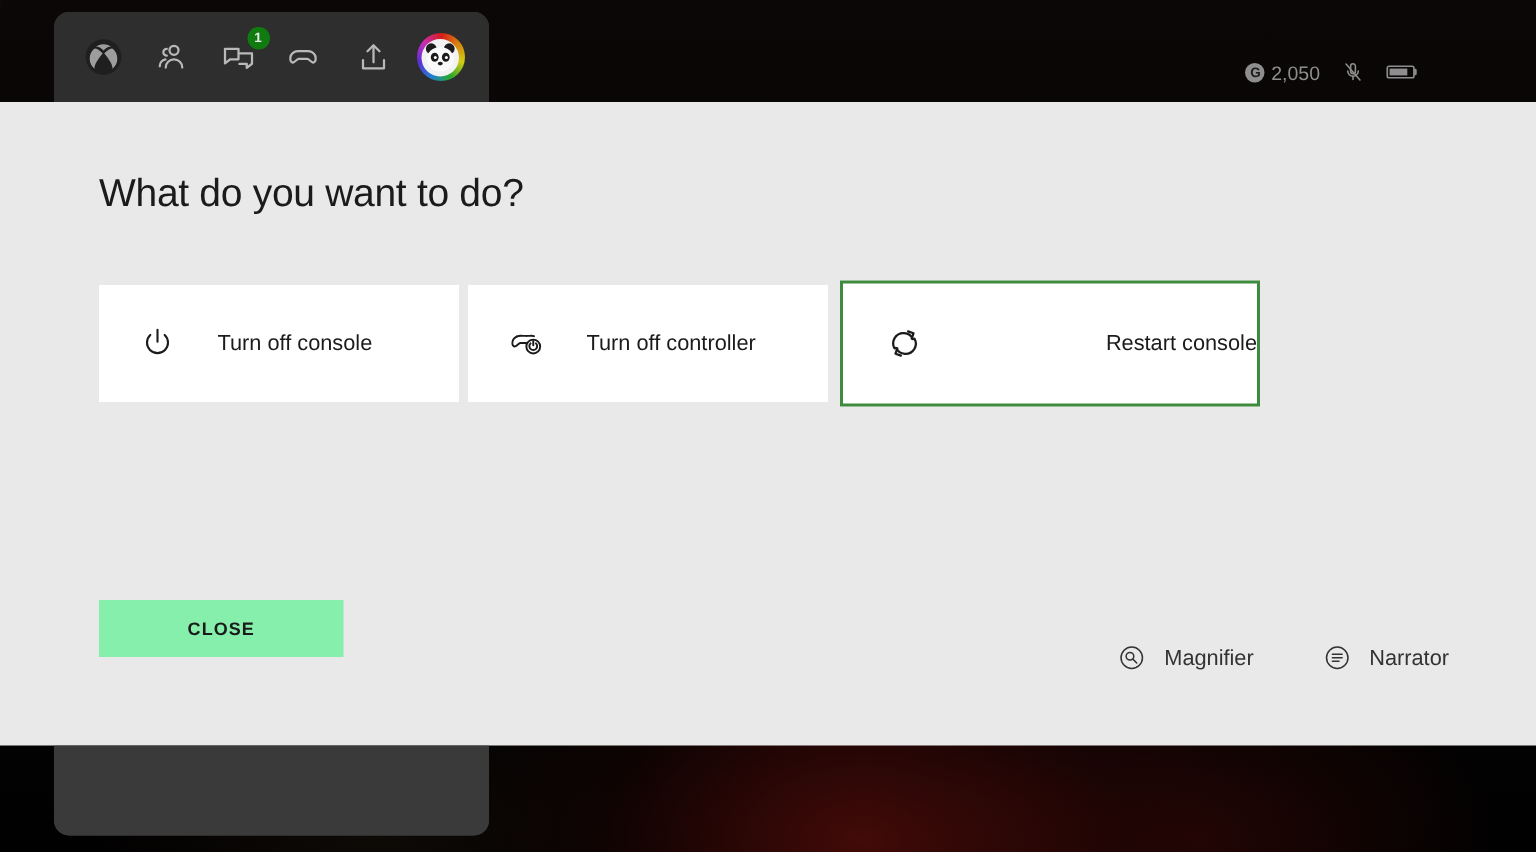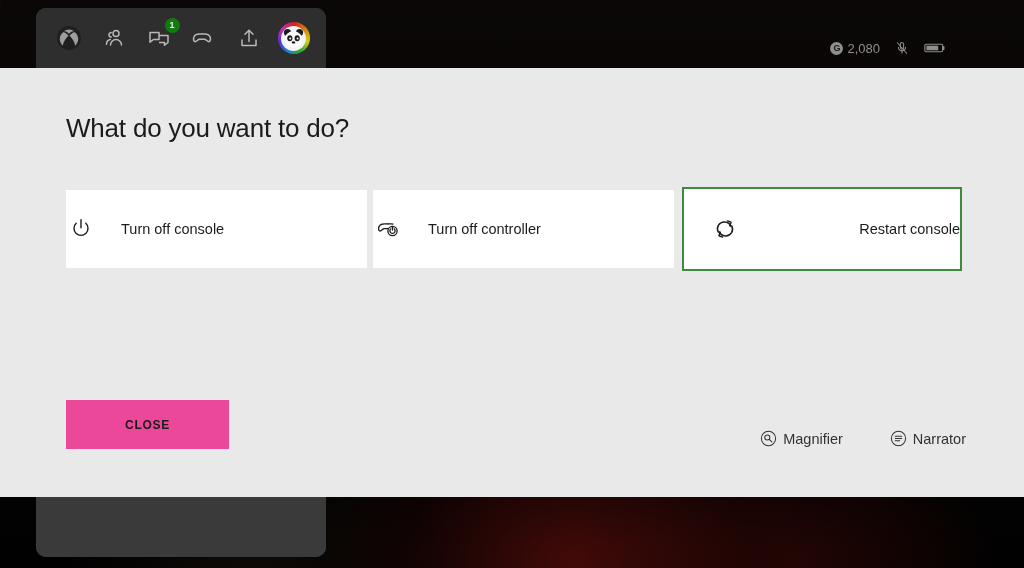--- a/index.html
+++ b/index.html
@@ -130,25 +130,26 @@
 
   
   .options {
     position:absolute;
     left:66px; top:122px;
     display:flex;
     gap:6px;
   }
   .option-card {
     position:relative;
-    width:301px; height:78px;
+    width:240px; height:78px;
     background:#ffffff;
     border:2px solid transparent;
     display:flex;
     align-items:center;
+    padding-left:24px;
     gap:27px;
   }
   .option-card.focused {
     border-color:#3e8a3e;
     width:280px;
     height:84px;
     margin-top:-3px;
     margin-left:2px;
     padding-left:28px;
     justify-content:space-between;
@@ -161,41 +162,41 @@
   }
   .option-label {
     font-size:14.5px;
     color:#1b1b1b;
   }
 
   
   .close-button {
     position:absolute;
     left:66px; top:332px;
-    width:163px; height:49px;
-    background:#ec4899;
+    width:163px; height:38px;
+    background:#86efac;
     border:none;
     font-family:"Liberation Sans", sans-serif;
     font-size:12px;
     font-weight:bold;
     letter-spacing:0.7px;
     color:#1b1b1b;
     cursor:pointer;
   }
 
   
   .access-row {
     position:absolute;
     right:58px; top:362px;
     display:flex;
     align-items:center;
     gap:47px;
   }
   .access-item {
-    display:flex; align-items:center; gap:6px;
+    display:flex; align-items:center; gap:13px;
     font-size:14.5px;
     color:#333333;
     cursor:pointer;
     justify-content:flex-end;
   }
   .access-ico { width:17px; height:17px; display:flex; color:#333; }
 
   
   .guide-bottom {
     position:absolute;
@@ -271,21 +272,21 @@
           </svg>
         </div>
       </div>
     </div>
 
   </div>
 
   <div class="status-bar">
     <div class="gs-wrap">
       <span class="gs-badge">G</span>
-      <span>2,080</span>
+      <span>2,050</span>
     </div>
     <span class="status-ico">
       <svg width="16" height="16" viewBox="0 0 20 20" fill="none" stroke="currentColor" stroke-width="1.3" stroke-linecap="round">
         <path d="M10 3.2a2 2 0 0 1 2 2v4.2a2 2 0 0 1-2 2 2 2 0 0 1-2-2V5.2a2 2 0 0 1 2-2z"></path>
         <path d="M5.6 9.2a4.4 4.4 0 0 0 8.8 0"></path>
         <path d="M10 13.6v2.6"></path>
         <path d="M4.2 3.4l11.6 13.2"></path>
       </svg>
     </span>
     <span class="status-ico">

